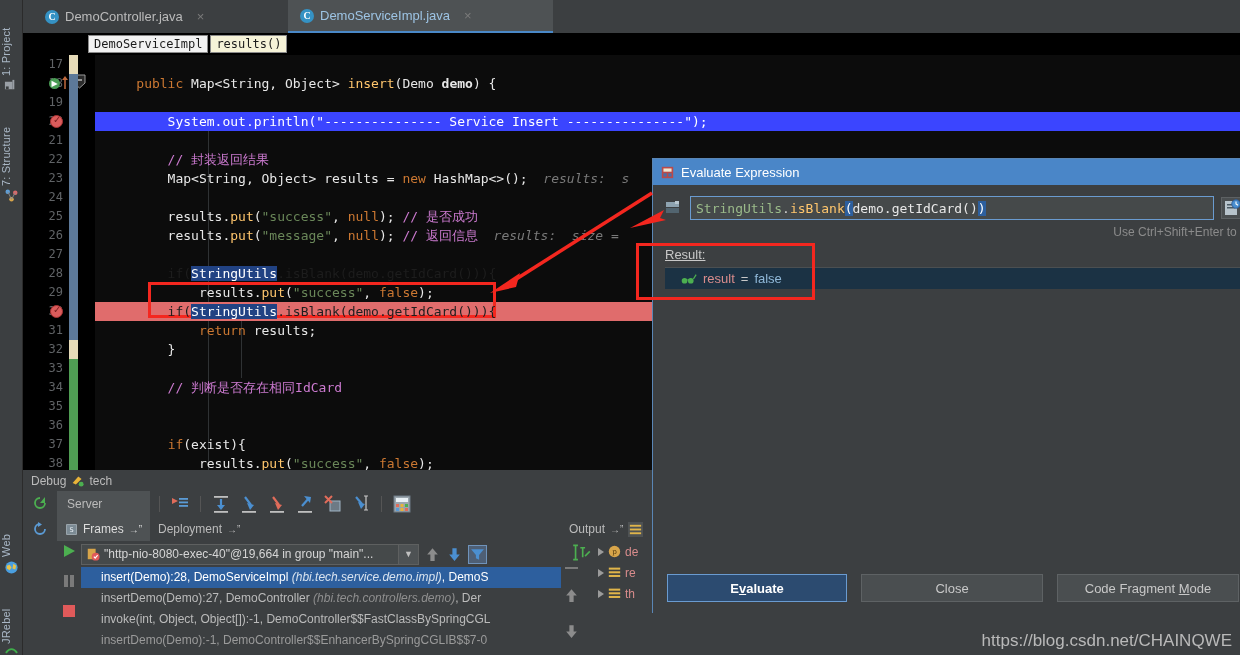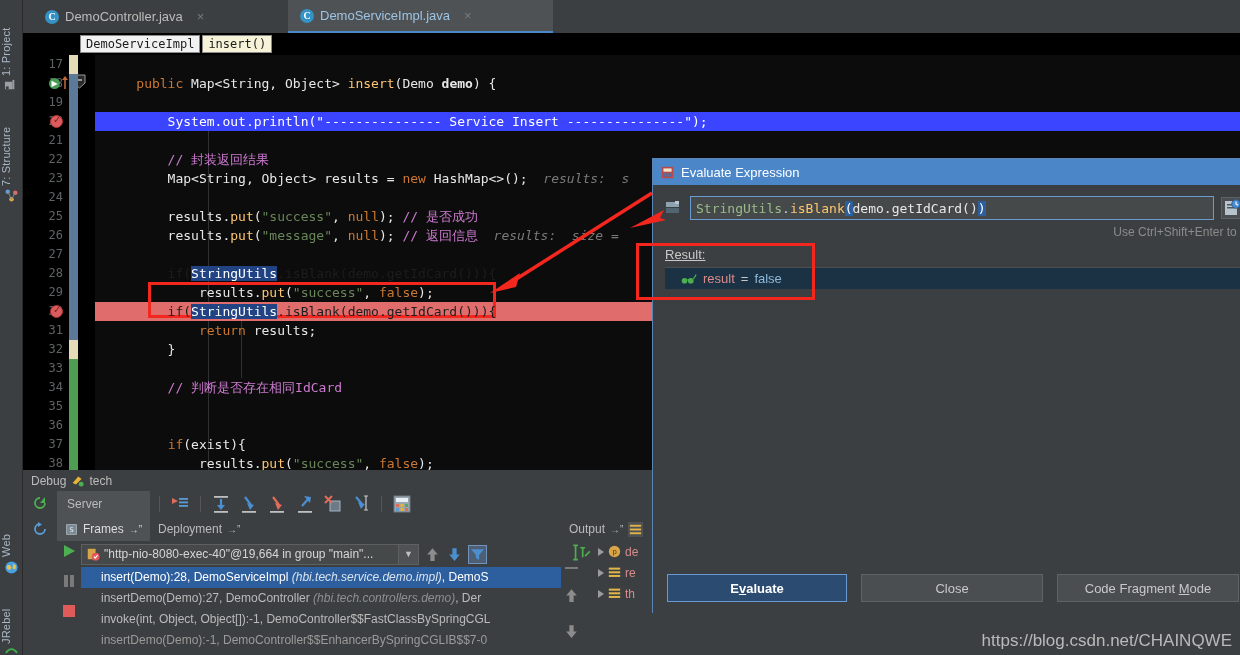--- a/index.html
+++ b/index.html
@@ -48,21 +48,21 @@
 
   
   .crumbbar {
     position: absolute; left: 23px; top: 33px; width: 1217px; height: 22px;
     background: #000000; display: flex; align-items: center; padding-left: 57px; gap: 2px;
   }
   .crumb {
     font-family: "DejaVu Sans Mono", monospace; font-size: 12px;
     padding: 1px 5px; border: 1px solid #8a8a8a;
   }
-  .crumb.c1 { background: #f2f2f2; color: #1b1b1b; }
+  .crumb.c1 { background: #f2f2f2; color: #1b1b1b; margin-left: 8px; }
   .crumb.c2 { background: #f6f3d8; color: #1b1b1b; }
 
   
   .editor {
     position: absolute; left: 23px; top: 55px; width: 1217px; height: 415px;
     background: #0c0c0c; overflow: hidden;
   }
   .gutter {
     position: absolute; left: 0; top: 0; width: 72px; height: 415px;
     background: #000000;
@@ -307,21 +307,21 @@
     </div>
     <div class="tab active" style="left:265px;width:265px;">
       <span class="cicon">C</span>
       <span>DemoServiceImpl.java</span>
       <span class="xbtn">×</span>
     </div>
   </div>
 
   <div class="crumbbar">
     <span class="crumb c1">DemoServiceImpl</span>
-    <span class="crumb c2">insert()</span>
+    <span class="crumb c2">results()</span>
   </div>
 
   <div class="editor">
 
     <div class="lnhl" style="top:247px;"></div>
 
     <div class="gutter">
       <div class="ln" style="top:0px;">17</div>
       <div class="ln" style="top:19px;">18</div>
       <div class="ln" style="top:38px;">19</div>

